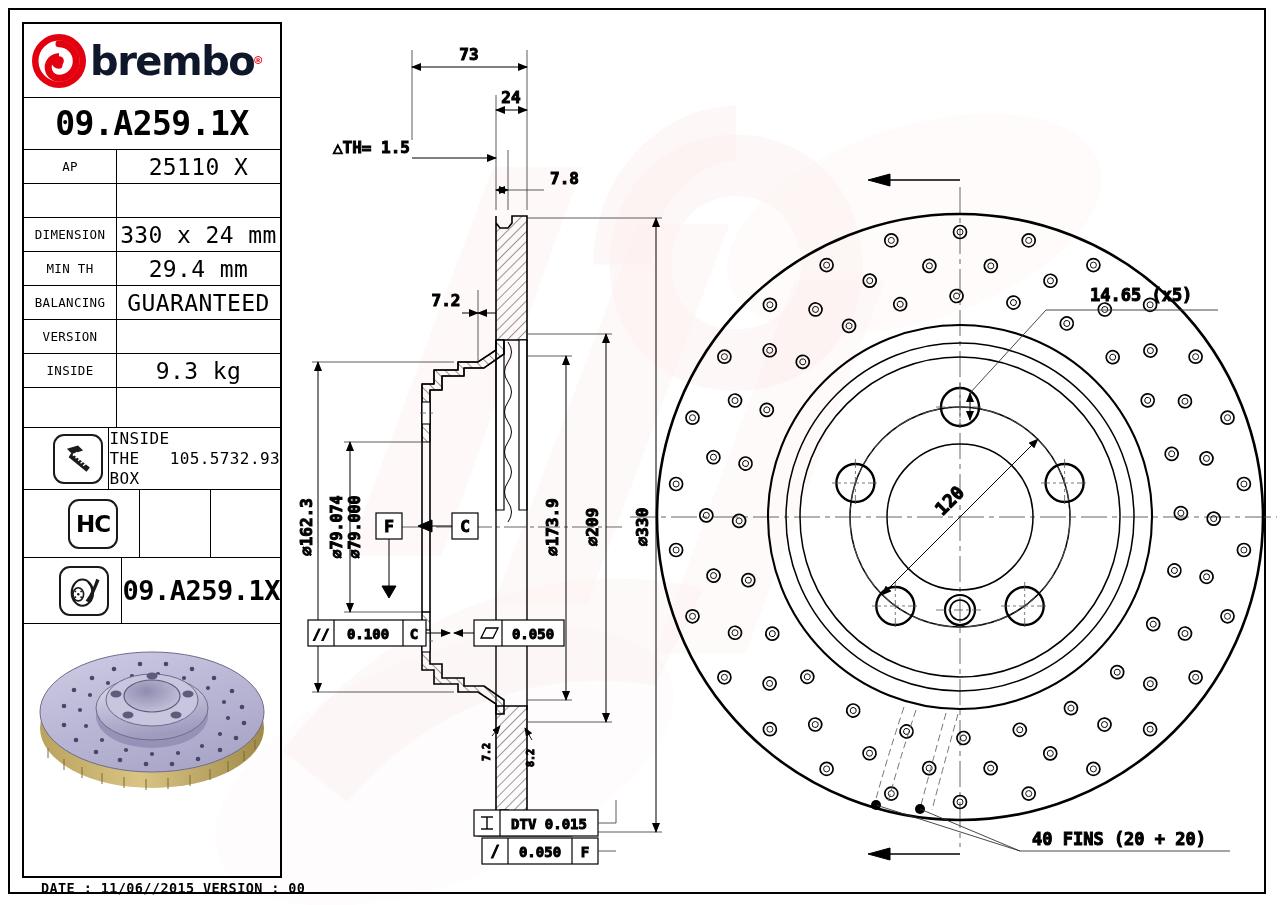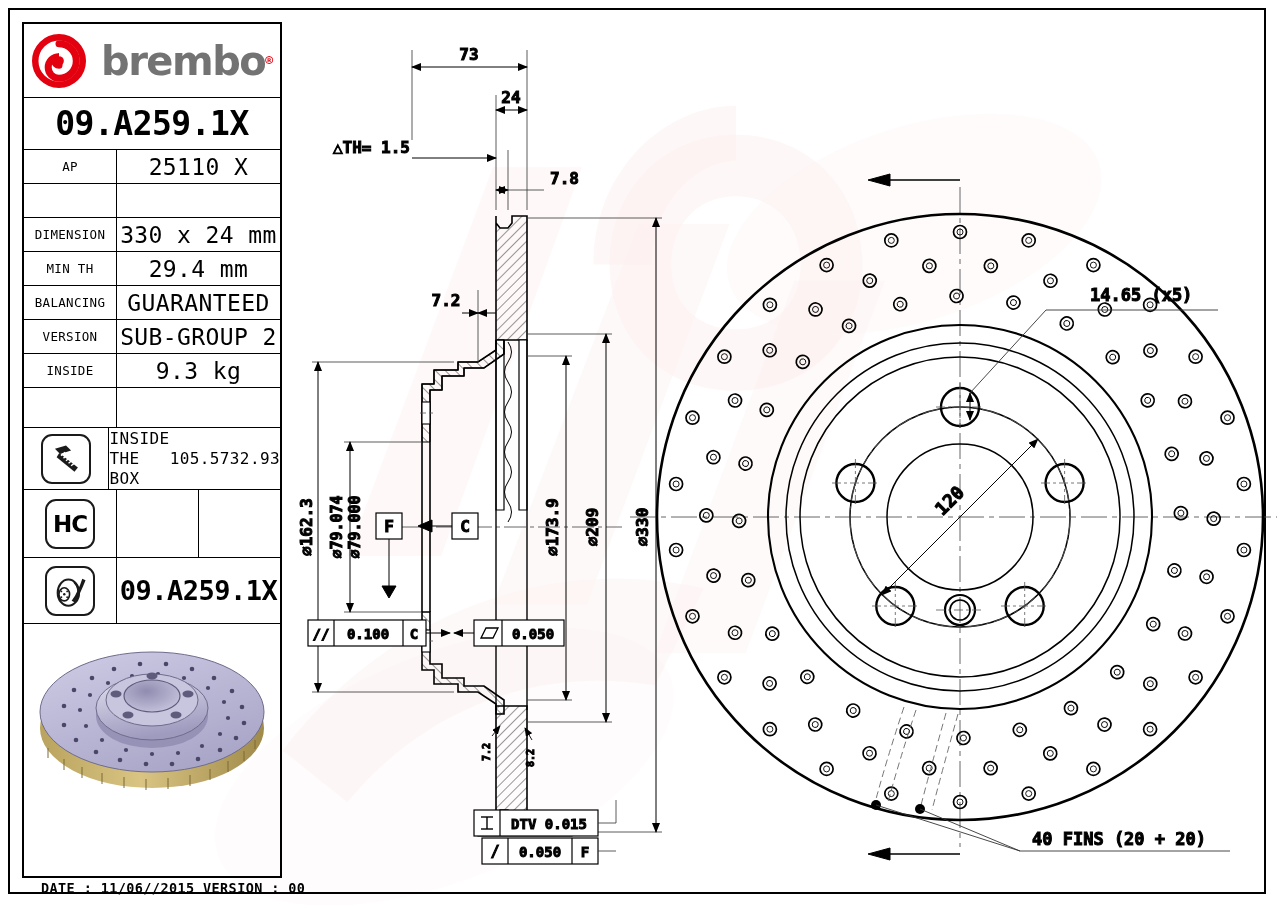--- a/index.html
+++ b/index.html
@@ -15,39 +15,39 @@
   #frame{position:absolute;left:8px;top:8px;width:1258px;height:886px;
          border:2px solid #000;box-sizing:border-box;}
 
   
   #titleblock{position:absolute;left:22px;top:22px;width:260px;height:856px;
               border:2px solid #000;box-sizing:border-box;background:transparent;}
   .tbrow{border-bottom:1.5px solid #000;box-sizing:border-box;position:relative;}
   .tbrow:last-child{border-bottom:none;}
 
   #logo-cell{height:74px;display:flex;align-items:center;padding-left:8px;}
-  .brembo-word{color:#737373;font-family:"DejaVu Sans","Liberation Sans",sans-serif;
+  .brembo-word{color:#0f172a;font-family:"DejaVu Sans","Liberation Sans",sans-serif;
                font-weight:bold;font-size:40px;letter-spacing:-1.5px;line-height:1;
-               margin-left:15px;}
+               margin-left:4px;}
   .brembo-reg{color:#e3000f;font-size:13px;vertical-align:super;font-weight:bold;}
 
   #code-cell{height:52px;display:flex;align-items:center;justify-content:center;}
   #code-cell .big-code{font-size:33px;font-weight:bold;letter-spacing:-.5px;
                        font-family:"DejaVu Sans Mono","Liberation Mono",monospace;}
 
   .kv{height:34px;display:flex;align-items:stretch;}
   .kv .k{width:92px;border-right:1.5px solid #000;display:flex;align-items:center;
          justify-content:center;font-size:12.5px;letter-spacing:.3px;}
   .kv .v{flex:1;display:flex;align-items:center;justify-content:center;
          font-size:23px;letter-spacing:.4px;}
   .kv.blank .k,.kv.blank .v{font-size:0;}
 
   .iconrow{display:flex;align-items:stretch;}
   .iconrow .ic{width:92px;border-right:1.5px solid #000;display:flex;
-               align-items:center;justify-content:center;}
+               align-items:center;justify-content:center;padding-left:23px;}
   .iconrow .tx{flex:1;display:flex;flex-direction:row;align-items:center;
                justify-content:center;font-size:16px;line-height:1.25;letter-spacing:.4px;}
 
   .badge{width:46px;height:46px;border:2.5px solid #1a1a1a;border-radius:11px;
          display:flex;align-items:center;justify-content:center;background:#fff;}
   .hc-text{font-family:"DejaVu Sans","Liberation Sans",sans-serif;font-weight:bold;
            font-size:23px;letter-spacing:-1px;}
 
   #photo-cell{height:176px;display:flex;align-items:center;justify-content:center;
               overflow:hidden;}
@@ -113,21 +113,20 @@
     <div class="tbrow kv">
       <div class="k">MIN TH</div>
       <div class="v">29.4 mm</div>
     </div>
     <div class="tbrow kv">
       <div class="k">BALANCING</div>
       <div class="v">GUARANTEED</div>
     </div>
     <div class="tbrow kv">
       <div class="k">VERSION</div>
-      <div class="v">SUB-GROUP 2</div>
     </div>
     <div class="tbrow kv">
       <div class="k">INSIDE</div>
       <div class="v">9.3 kg</div>
     </div>
     <div class="tbrow kv blank" style="height:40px">
       <div class="k"></div>
       <div class="v"></div>
     </div>
 

